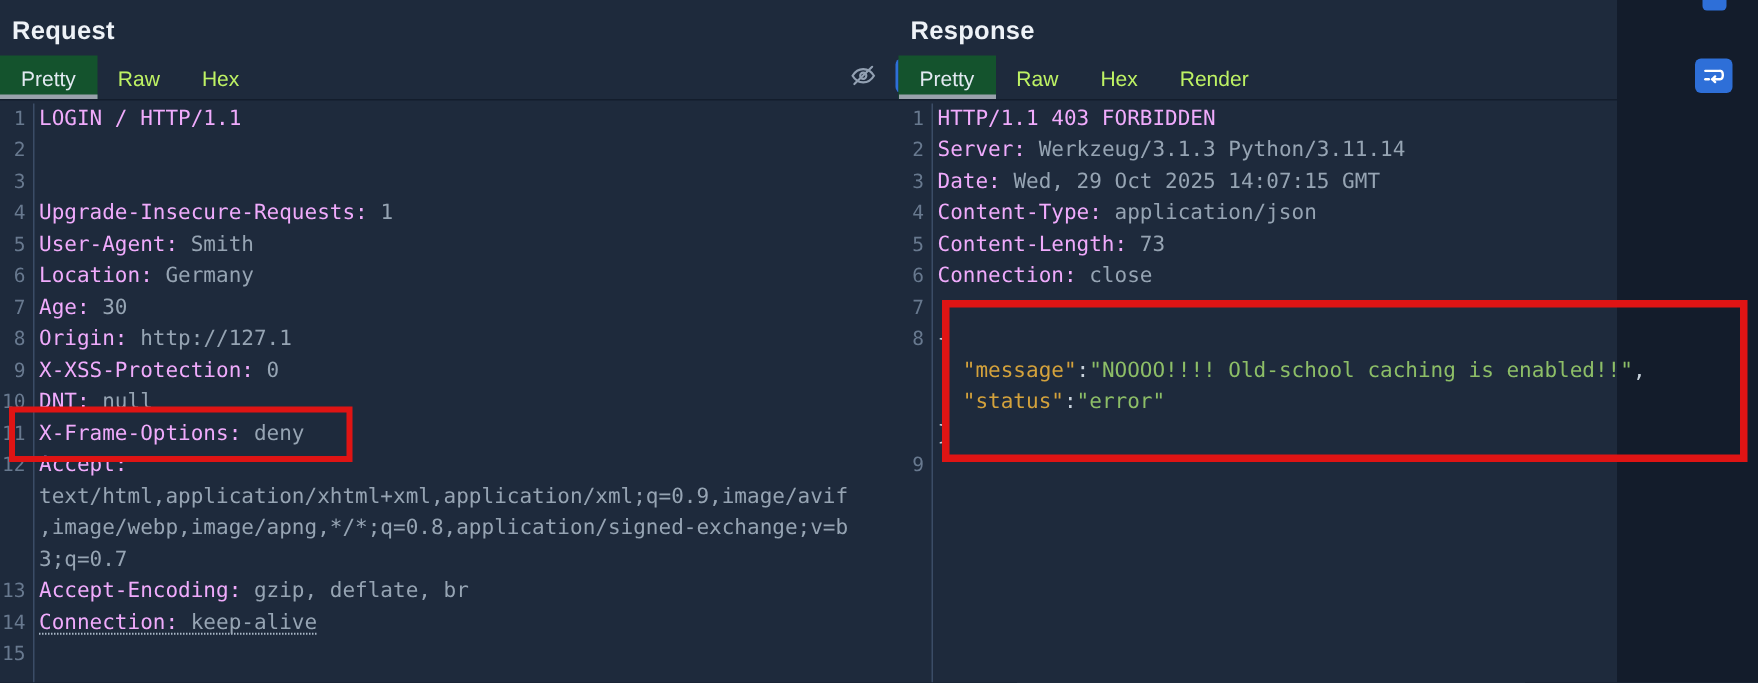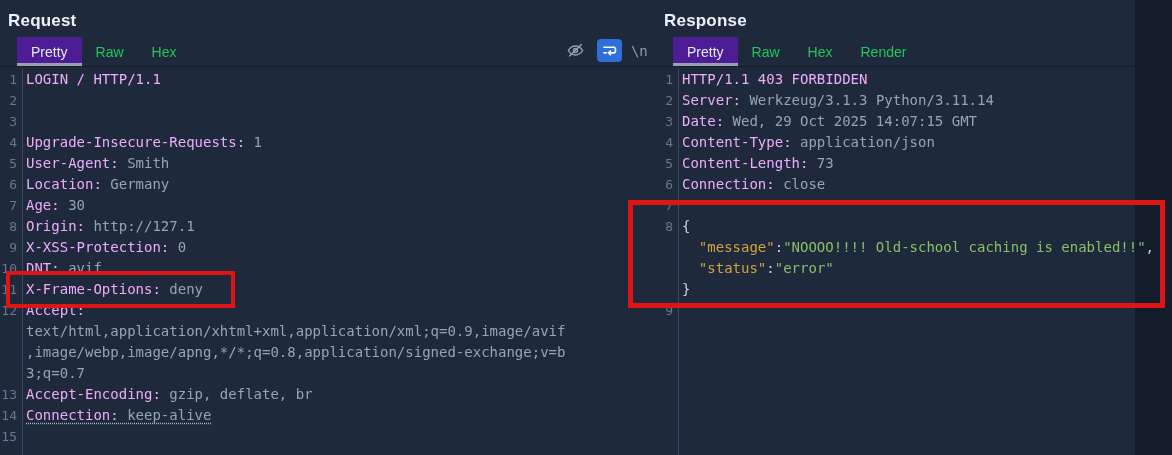--- a/index.html
+++ b/index.html
@@ -8,43 +8,42 @@
     position:relative;
     background:#131c2b;
     font-family:"Liberation Sans", sans-serif;
     -webkit-font-smoothing:antialiased;
   }
   .panel {
     position:absolute; top:0; bottom:0;
     background:#1e2a3c;
   }
   .panel-left  { left:0; width:685px; }
-  .panel-right { left:656px; width:479px; }
+  .panel-right { left:599px; width:479px; }
 
   .panel-header {
     position:relative; height:67px;
     border-bottom:1px solid #131d2c;
   }
   .panel-title {
     position:absolute; top:11px; left:8px;
     font-size:17px; font-weight:bold; color:#eef2f7;
     letter-spacing:.2px;
   }
   .tabs {
     position:absolute; left:0; bottom:0; height:29px;
     display:flex; align-items:stretch;
   }
   .tab {
     padding:0 14px; display:flex; align-items:center;
-    font-size:14px; color:#22c55e; cursor:default; white-space:nowrap;
+    font-size:14px; color:#bef264; cursor:default; white-space:nowrap;
   }
   .tab.active {
-    background:#4c1d95; color:#e3eaf2;
+    background:#14532d; color:#e3eaf2;
     box-shadow: inset 0 -3px 0 #99a1ab;
-    margin-left: 17px;
   }
 
   .toolbar {
     position:absolute; top:39px; right:13px;
     display:flex; align-items:center; gap:9px;
   }
   .icon-btn {
     width:25px; height:23px; border-radius:4px;
     display:flex; align-items:center; justify-content:center;
     color:#92a0b2; flex:none;
@@ -136,21 +135,21 @@
     <div>
         <div class="row"><span class="lnum">1</span><span class="ltext"><span class="c-n">LOGIN / HTTP/1.1</span></span></div>
         <div class="row"><span class="lnum">2</span></div>
         <div class="row"><span class="lnum">3</span></div>
         <div class="row"><span class="lnum">4</span><span class="ltext"><span class="c-n">Upgrade-Insecure-Requests:</span><span class="c-v"> 1</span></span></div>
         <div class="row"><span class="lnum">5</span><span class="ltext"><span class="c-n">User-Agent:</span><span class="c-v"> Smith</span></span></div>
         <div class="row"><span class="lnum">6</span><span class="ltext"><span class="c-n">Location:</span><span class="c-v"> Germany</span></span></div>
         <div class="row"><span class="lnum">7</span><span class="ltext"><span class="c-n">Age:</span><span class="c-v"> 30</span></span></div>
         <div class="row"><span class="lnum">8</span><span class="ltext"><span class="c-n">Origin:</span><span class="c-v"> http://127.1</span></span></div>
         <div class="row"><span class="lnum">9</span><span class="ltext"><span class="c-n">X-XSS-Protection:</span><span class="c-v"> 0</span></span></div>
-        <div class="row"><span class="lnum">10</span><span class="ltext"><span class="c-n">DNT:</span><span class="c-v"> avif</span></span></div>
+        <div class="row"><span class="lnum">10</span><span class="ltext"><span class="c-n">DNT:</span><span class="c-v"> null</span></span></div>
         <div class="row"><span class="lnum">11</span><span class="ltext"><span class="c-n">X-Frame-Options:</span><span class="c-v"> deny</span></span></div>
         <div class="row"><span class="lnum">12</span><span class="ltext"><span class="c-n">Accept:</span></span></div>
         <div class="row"><span class="lnum"></span><span class="ltext"><span class="c-v">text/html,application/xhtml+xml,application/xml;q=0.9,image/avif</span></span></div>
         <div class="row"><span class="lnum"></span><span class="ltext"><span class="c-v">,image/webp,image/apng,*/*;q=0.8,application/signed-exchange;v=b</span></span></div>
         <div class="row"><span class="lnum"></span><span class="ltext"><span class="c-v">3;q=0.7</span></span></div>
         <div class="row"><span class="lnum">13</span><span class="ltext"><span class="c-n">Accept-Encoding:</span><span class="c-v"> gzip, deflate, br</span></span></div>
         <div class="row"><span class="lnum">14</span><span class="ltext u-dot"><span class="c-n">Connection:</span><span class="c-v"> keep-alive</span></span></div>
         <div class="row"><span class="lnum">15</span><span class="ltext"></span></div>
       </div>
   </div>

